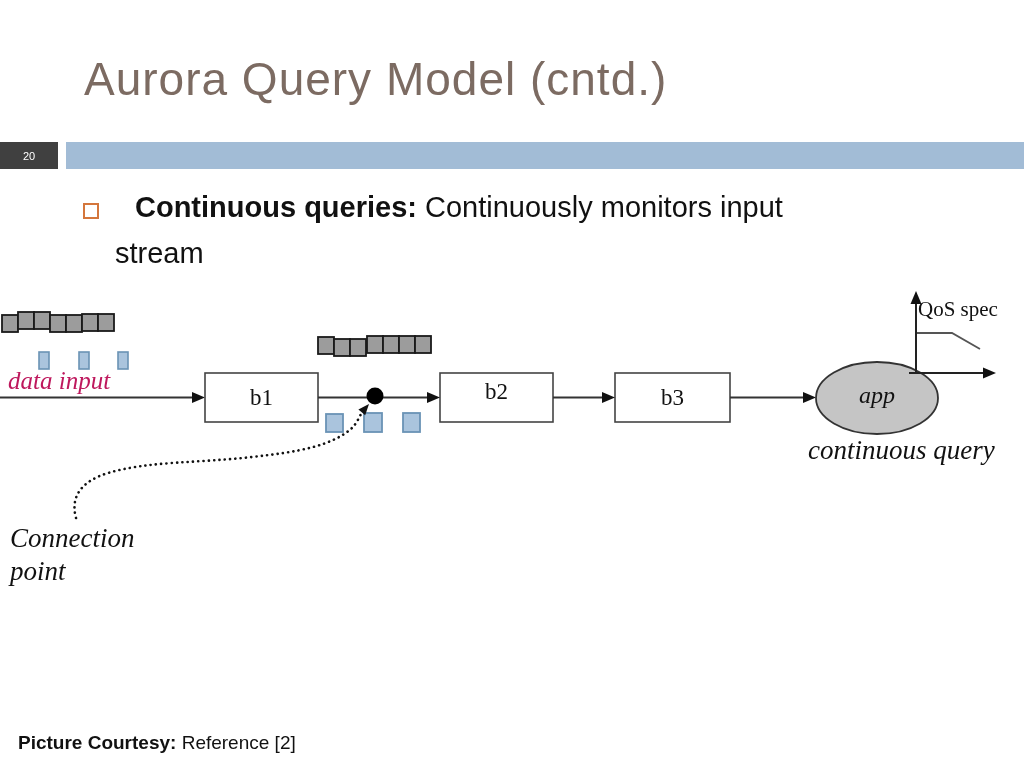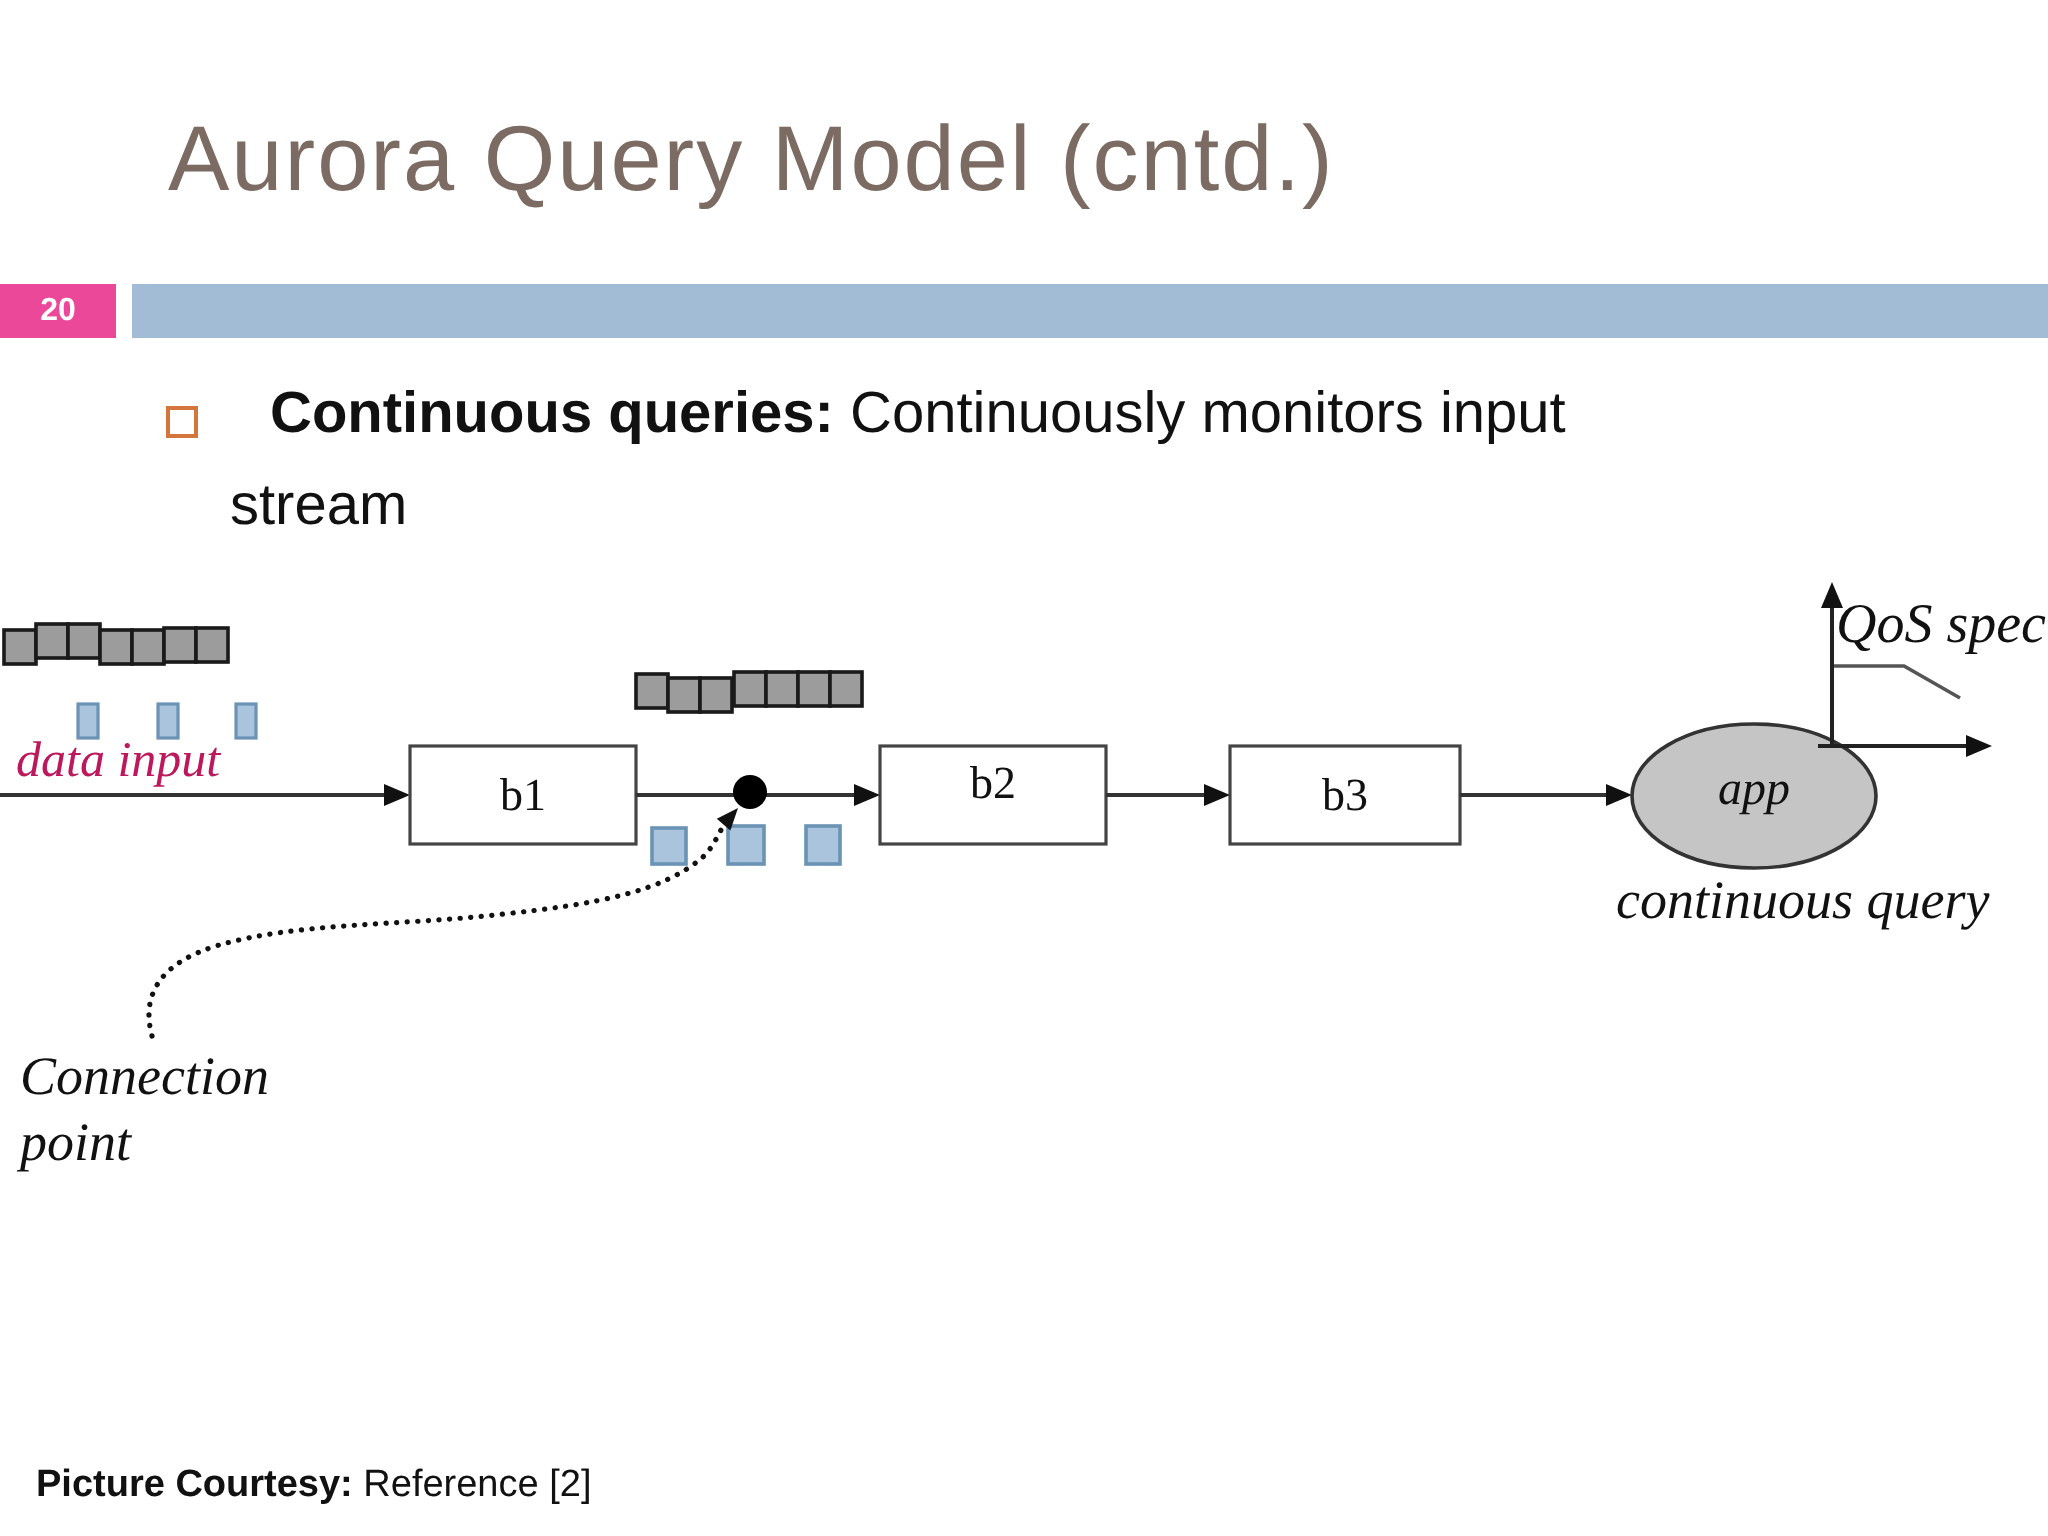--- a/index.html
+++ b/index.html
@@ -18,24 +18,24 @@
     left: 84px; top: 52px;
     font-size: 46px;
     color: #7c6b62;
     letter-spacing: 1px;
     white-space: nowrap;
   }
 
   .page-badge {
     left: 0; top: 142px;
     width: 58px; height: 27px;
-    background: #ec4899;
+    background: #404040;
     color: #ffffff;
-    font-size: 16px;
-    font-weight: 700;
+    font-size: 11px;
+    font-weight: 400;
     display: flex; align-items: center; justify-content: center;
   }
   .band {
     left: 66px; top: 142px;
     width: 958px; height: 27px;
     background: #a2bcd6;
   }
 
   .bullet-square {
     left: 83px; top: 203px;
@@ -74,21 +74,21 @@
   .box-b1 { left: 205px; top: 373px; width: 113px; height: 49px; }
   .box-b2 { left: 440px; top: 373px; width: 113px; height: 37px; }
   .box-b3 { left: 615px; top: 373px; width: 115px; height: 49px; }
   .app-label {
     left: 816px; top: 382px; width: 122px;
     text-align: center;
     font-size: 24px; font-style: italic;
   }
   .qos-label {
     left: 918px; top: 297px;
-    font-size: 28px; font-style: italic;
+    font-size: 21px; 
     white-space: nowrap;
   }
   .cq-label {
     left: 808px; top: 435px;
     font-size: 27px; font-style: italic;
     white-space: nowrap;
   }
   .cp-label {
     left: 10px; top: 522px;
     font-size: 27px; font-style: italic;

